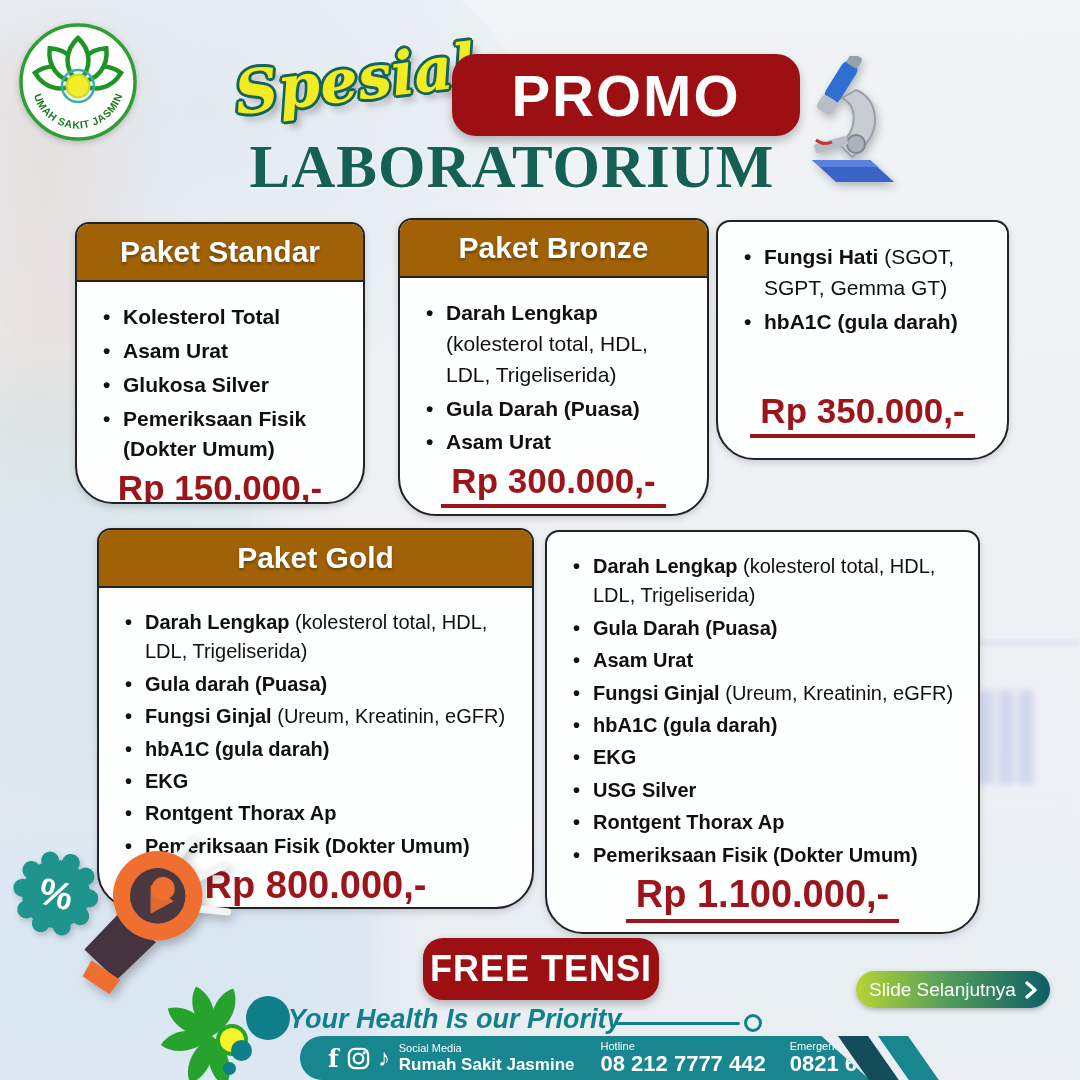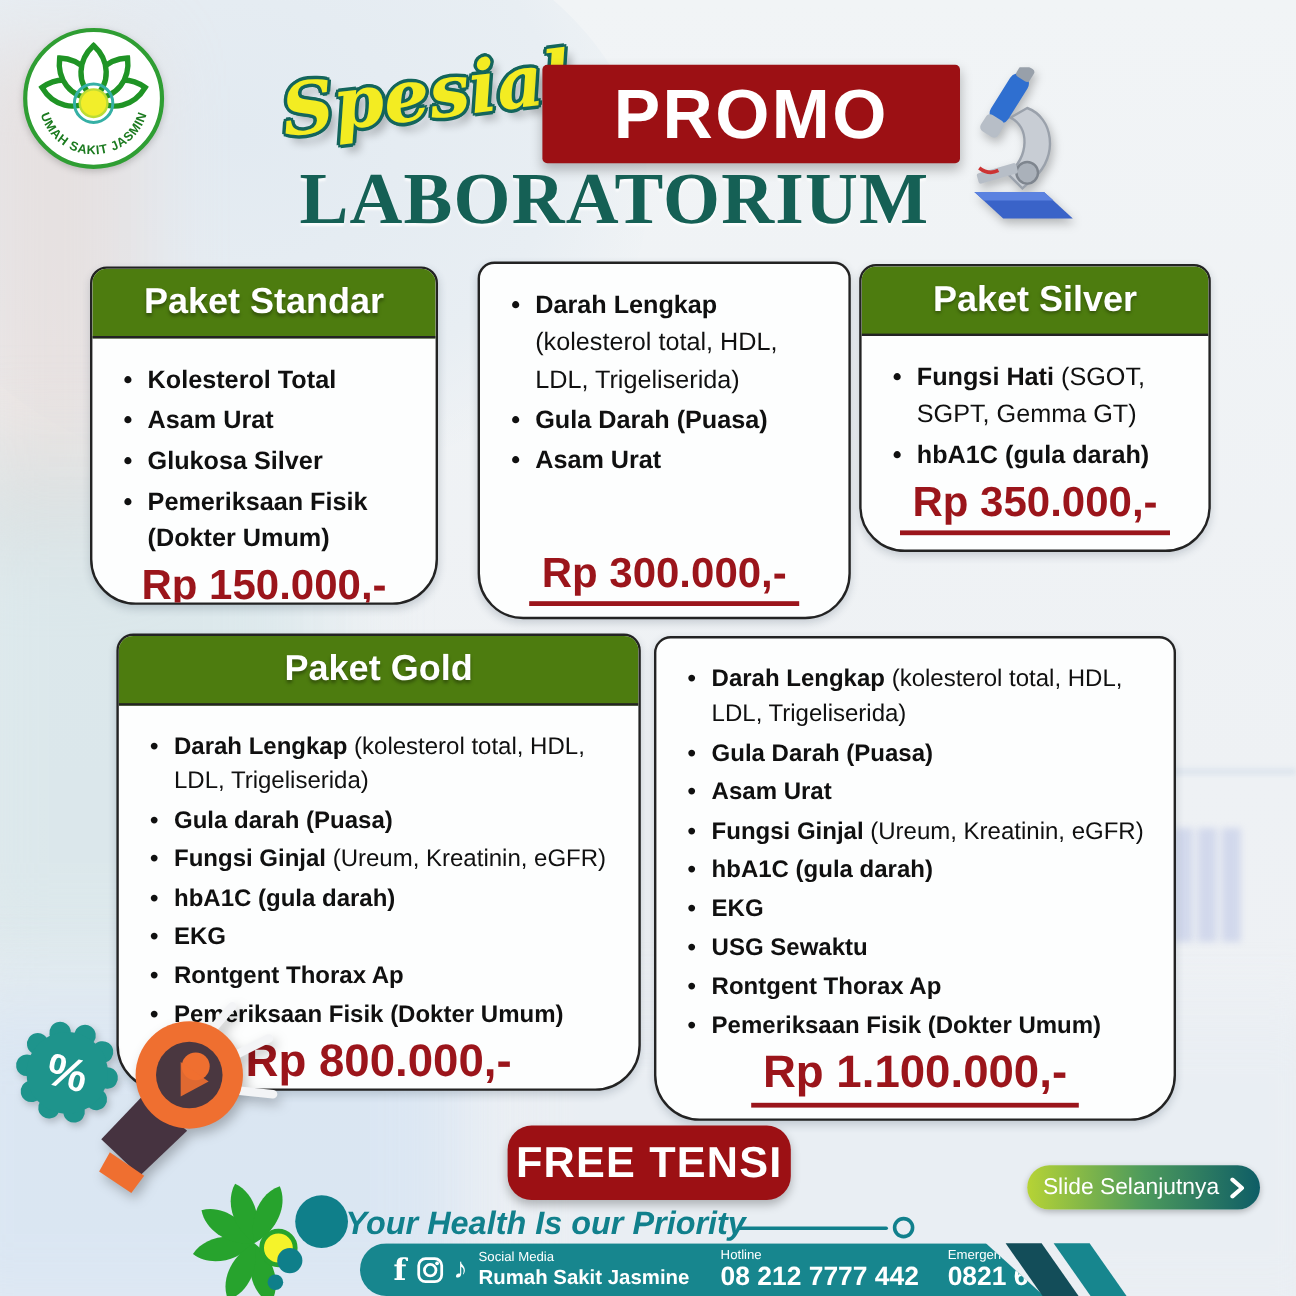--- a/index.html
+++ b/index.html
@@ -17,31 +17,31 @@
   .bg-tube{top:690px;width:16px;height:95px;background:#93a2da;opacity:.30;filter:blur(3px);}
   .bg-shelf{left:960px;top:640px;width:120px;height:6px;background:#dde5ee;opacity:.9;filter:blur(2px);}
   
   .spesial{position:absolute;left:220px;top:44px;width:270px;text-align:center;
            font-family:"DejaVu Serif",serif;font-style:italic;font-weight:bold;font-size:60px;
            color:#f3ec22;transform:rotate(-7deg);white-space:nowrap;
            text-shadow:3px 0 0 #14655c,-3px 0 0 #14655c,0 3px 0 #14655c,0 -3px 0 #14655c,
                        2px 2px 0 #14655c,-2px 2px 0 #14655c,2px -2px 0 #14655c,-2px -2px 0 #14655c,
                        5px 7px 7px rgba(0,0,0,.25);}
   .promo-box{position:absolute;left:452px;top:54px;width:348px;height:82px;background:#9c1014;
-             border-radius:4px;color:#fff;font-size:58px;font-weight:800;letter-spacing:2px;
+             border-radius:24px;color:#fff;font-size:58px;font-weight:800;letter-spacing:2px;
              display:flex;align-items:center;justify-content:center;box-shadow:0 5px 10px rgba(0,0,0,.25);}
   .laboratorium{position:absolute;left:222px;top:132px;width:580px;text-align:center;
                 font-size:61px;font-weight:800;color:#156055;letter-spacing:1px;
                 text-shadow:0 2px 2px rgba(255,255,255,.85);font-family:Liberation Serif, serif;}
   .logo{position:absolute;left:18px;top:22px;width:120px;height:120px;filter:drop-shadow(0 2px 3px rgba(0,0,0,.2));}
   .microscope{position:absolute;left:796px;top:56px;width:108px;height:132px;filter:drop-shadow(2px 4px 4px rgba(0,0,0,.25));}
   
   .card{position:absolute;background:#fdfefe;border:2px solid #232323;border-radius:14px 14px 38px 38px;
         box-shadow:0 3px 7px rgba(40,60,80,.20);display:flex;flex-direction:column;overflow:hidden;}
-  .card-header{background:#4d7c0f;color:#fff;font-weight:700;text-align:center;height:56px;flex:0 0 56px;
+  .card-header{background:#a16207;color:#fff;font-weight:700;text-align:center;height:56px;flex:0 0 56px;
                font-size:30px;display:flex;align-items:center;justify-content:center;
                border-bottom:2px solid #232323;text-shadow:0 2px 3px rgba(0,0,0,.35);}
   .card ul{list-style:none;margin:20px 14px 0 24px;padding:0;}
   .card li{position:relative;padding-left:22px;font-size:21px;line-height:1.47;color:#101010;margin-bottom:3px;}
   .card li::before{content:"\2022";position:absolute;left:2px;font-weight:700;}
   .card li strong{font-weight:700;}
   .price{margin:auto auto 9px;font-weight:800;color:#9b151b;font-size:35px;white-space:nowrap;
          border-bottom:4px solid #9b151b;padding:0 10px 3px;}
   .card.lg li{font-size:20px;}
   .card.lg .price{font-size:38px;margin-bottom:26px;}
@@ -140,29 +140,29 @@
     <div class="card-header">Paket Standar</div>
     <ul>
         <li><strong>Kolesterol Total</strong></li>
         <li><strong>Asam Urat</strong></li>
         <li><strong>Glukosa Silver</strong></li>
         <li><strong>Pemeriksaan Fisik (Dokter Umum)</strong></li>
       </ul>
     <div class="price">Rp 150.000,-</div>
   </div>
   <div class="card" id="card-bronze">
+    <div class="card-header">Paket Bronze</div>
     <ul>
         <li><strong>Darah Lengkap</strong><span> (kolesterol total, HDL, LDL, Trigeliserida)</span></li>
         <li><strong>Gula Darah (Puasa)</strong></li>
         <li><strong>Asam Urat</strong></li>
       </ul>
     <div class="price">Rp 300.000,-</div>
   </div>
   <div class="card" id="card-silver">
-    <div class="card-header">Paket Silver</div>
     <ul>
         <li><strong>Fungsi Hati</strong><span> (SGOT, SGPT, Gemma GT)</span></li>
         <li><strong>hbA1C (gula darah)</strong></li>
       </ul>
     <div class="price">Rp 350.000,-</div>
   </div>
 
   <div class="card lg" id="card-gold">
     <div class="card-header">Paket Gold</div>
     <ul>
@@ -177,21 +177,21 @@
     <div class="price">Rp 800.000,-</div>
   </div>
   <div class="card lg" id="card-diamond">
     <ul>
         <li><strong>Darah Lengkap</strong><span> (kolesterol total, HDL, LDL, Trigeliserida)</span></li>
         <li><strong>Gula Darah (Puasa)</strong></li>
         <li><strong>Asam Urat</strong></li>
         <li><strong>Fungsi Ginjal</strong><span> (Ureum, Kreatinin, eGFR)</span></li>
         <li><strong>hbA1C (gula darah)</strong></li>
         <li><strong>EKG</strong></li>
-        <li><strong>USG Sewaktu</strong></li>
+        <li><strong>USG Silver</strong></li>
         <li><strong>Rontgent Thorax Ap</strong></li>
         <li><strong>Pemeriksaan Fisik (Dokter Umum)</strong></li>
       </ul>
     <div class="price">Rp 1.100.000,-</div>
   </div>
 
   <svg class="pct-badge" viewBox="0 0 92 92">
     <g transform="rotate(-10 46 46)">
       <g fill="#1e948c">
         <circle cx="46" cy="12" r="9"></circle>

